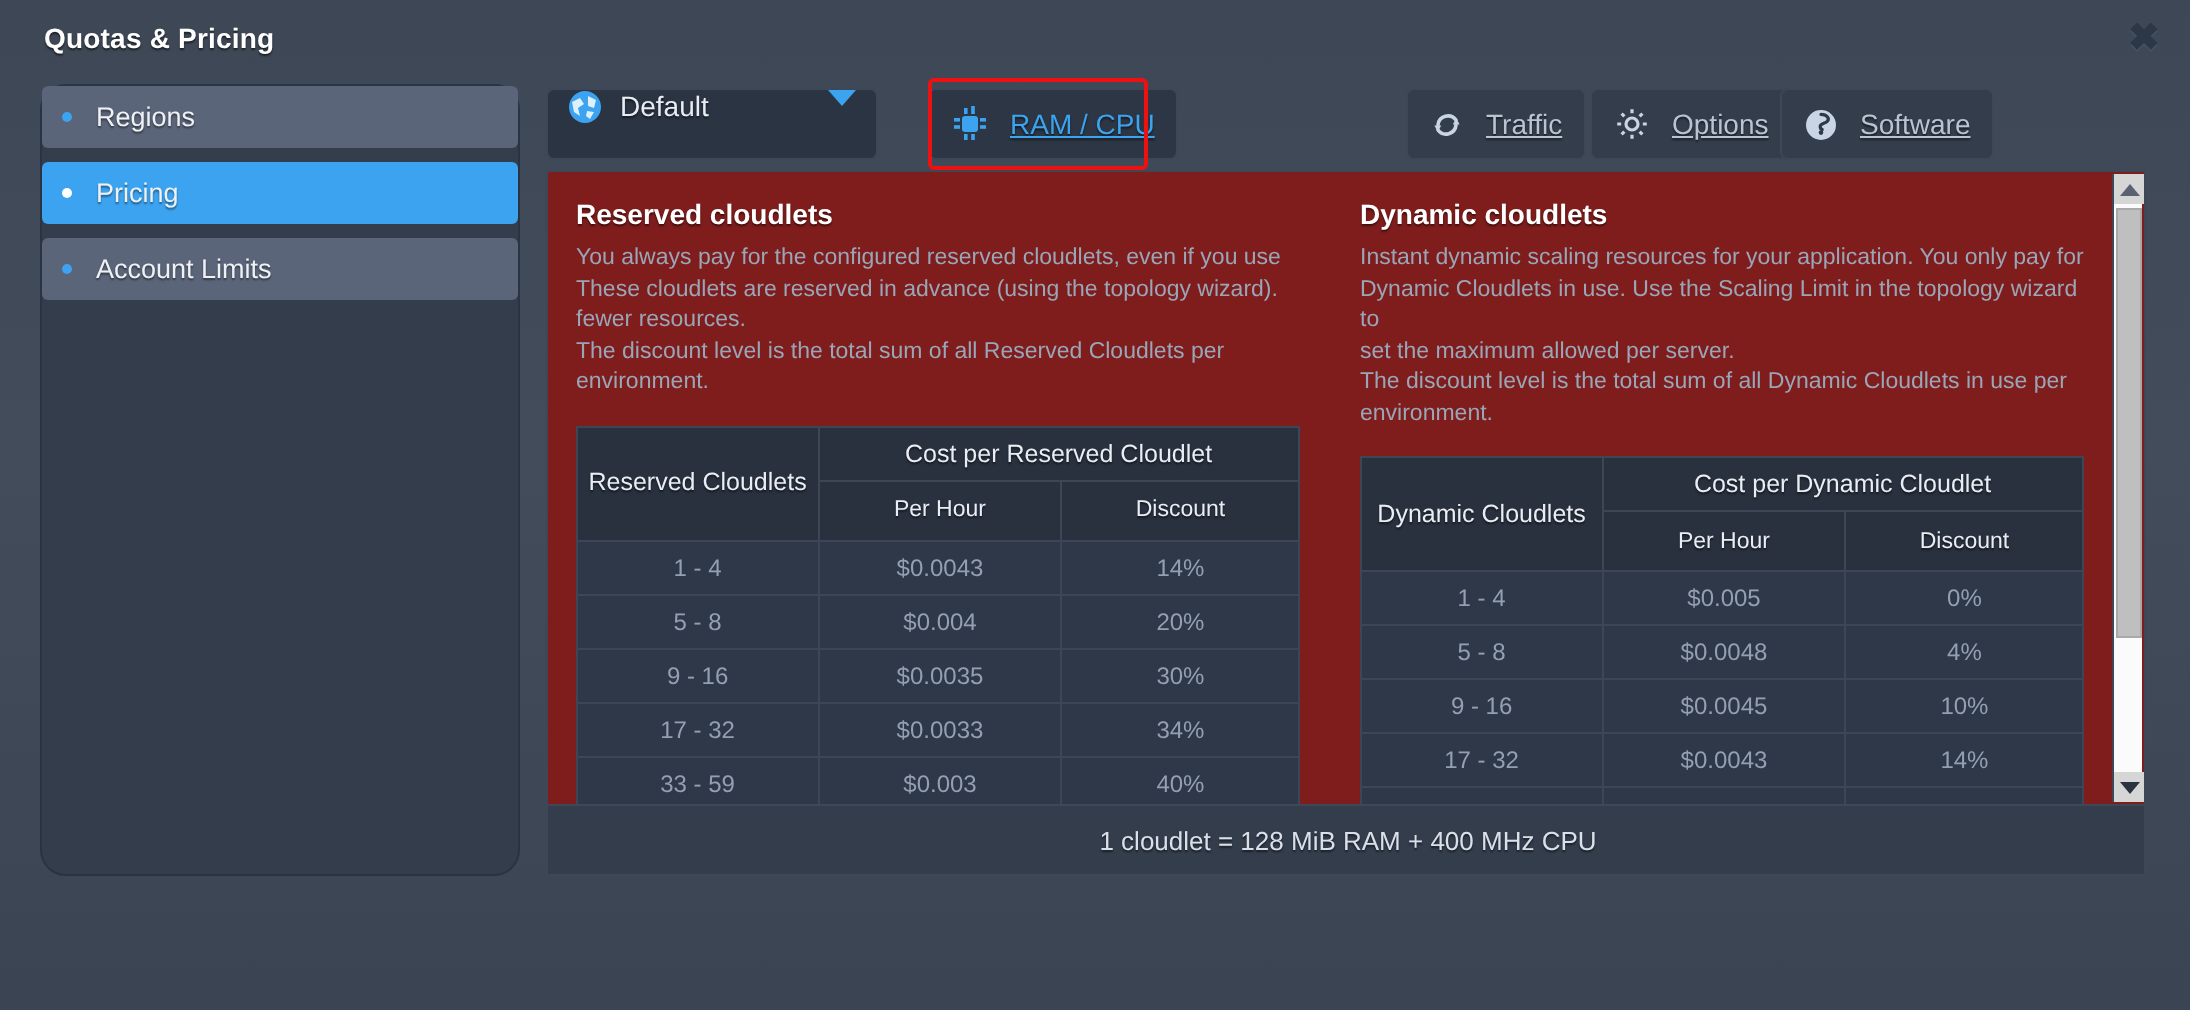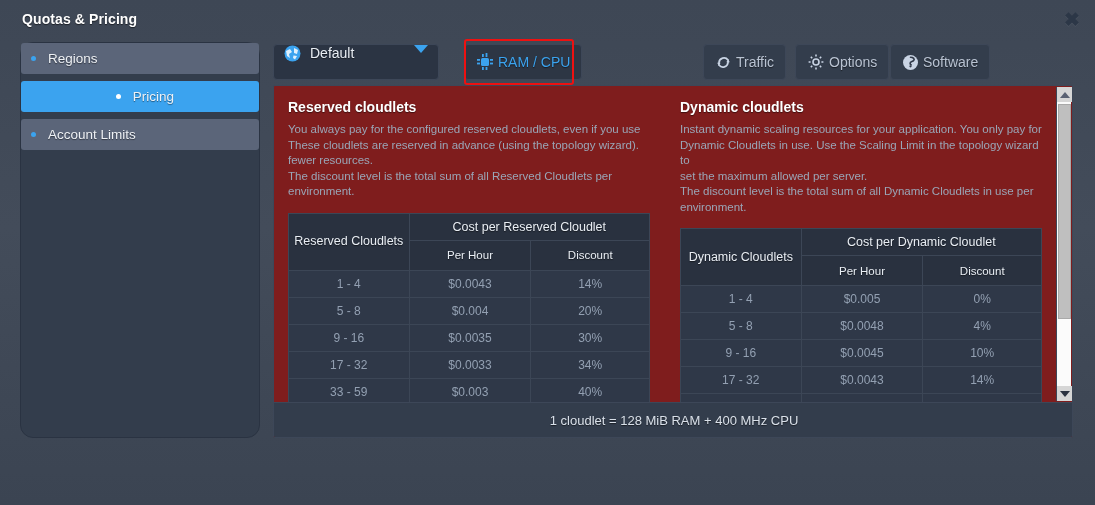--- a/index.html
+++ b/index.html
@@ -47,21 +47,21 @@
     margin-bottom: 7px;
     border-radius: 3px;
     display: flex; align-items: center;
     padding-left: 10px;
     background: #5b6579;
     font-size: 13.5px;
     color: #eef1f5;
     cursor: pointer;
     text-shadow: 0 1px 1px rgba(0,0,0,.45);
   }
-  .side-item.active { background: #3ba3ef; justify-content: center; }
+  .side-item.active { background: #3ba3ef; }
   .side-bullet {
     width: 5px; height: 5px; border-radius: 50%;
     background: #3ba3ef; margin-right: 12px; flex: 0 0 auto;
   }
   .side-item.active .side-bullet { background: #ffffff; }
 
   
   #main {
     position: absolute; left: 271px; top: 42px;
     width: 804px; height: 396px;
@@ -98,21 +98,21 @@
     border: 1px solid #3d4758;
     border-radius: 4px;
     display: flex; align-items: center;
     padding: 0 11px;
     cursor: pointer;
     font-size: 14px;
     color: #b9c3d2;
     text-shadow: 0 1px 1px rgba(0,0,0,.5);
     white-space: nowrap;
   }
-  .tab .tlabel { margin-left: 4px; }
+  .tab .tlabel { margin-left: 11px; text-decoration: underline; }
   .tab.selected { color: #3ba3ef; background: #2d3644; }
   #tab-ramcpu-highlight {
     position: absolute;
     left: 193px; top: -3px;
     width: 110px; height: 46px;
     border: 2px solid #ee1111;
     border-radius: 3px;
     pointer-events: none;
   }
 

